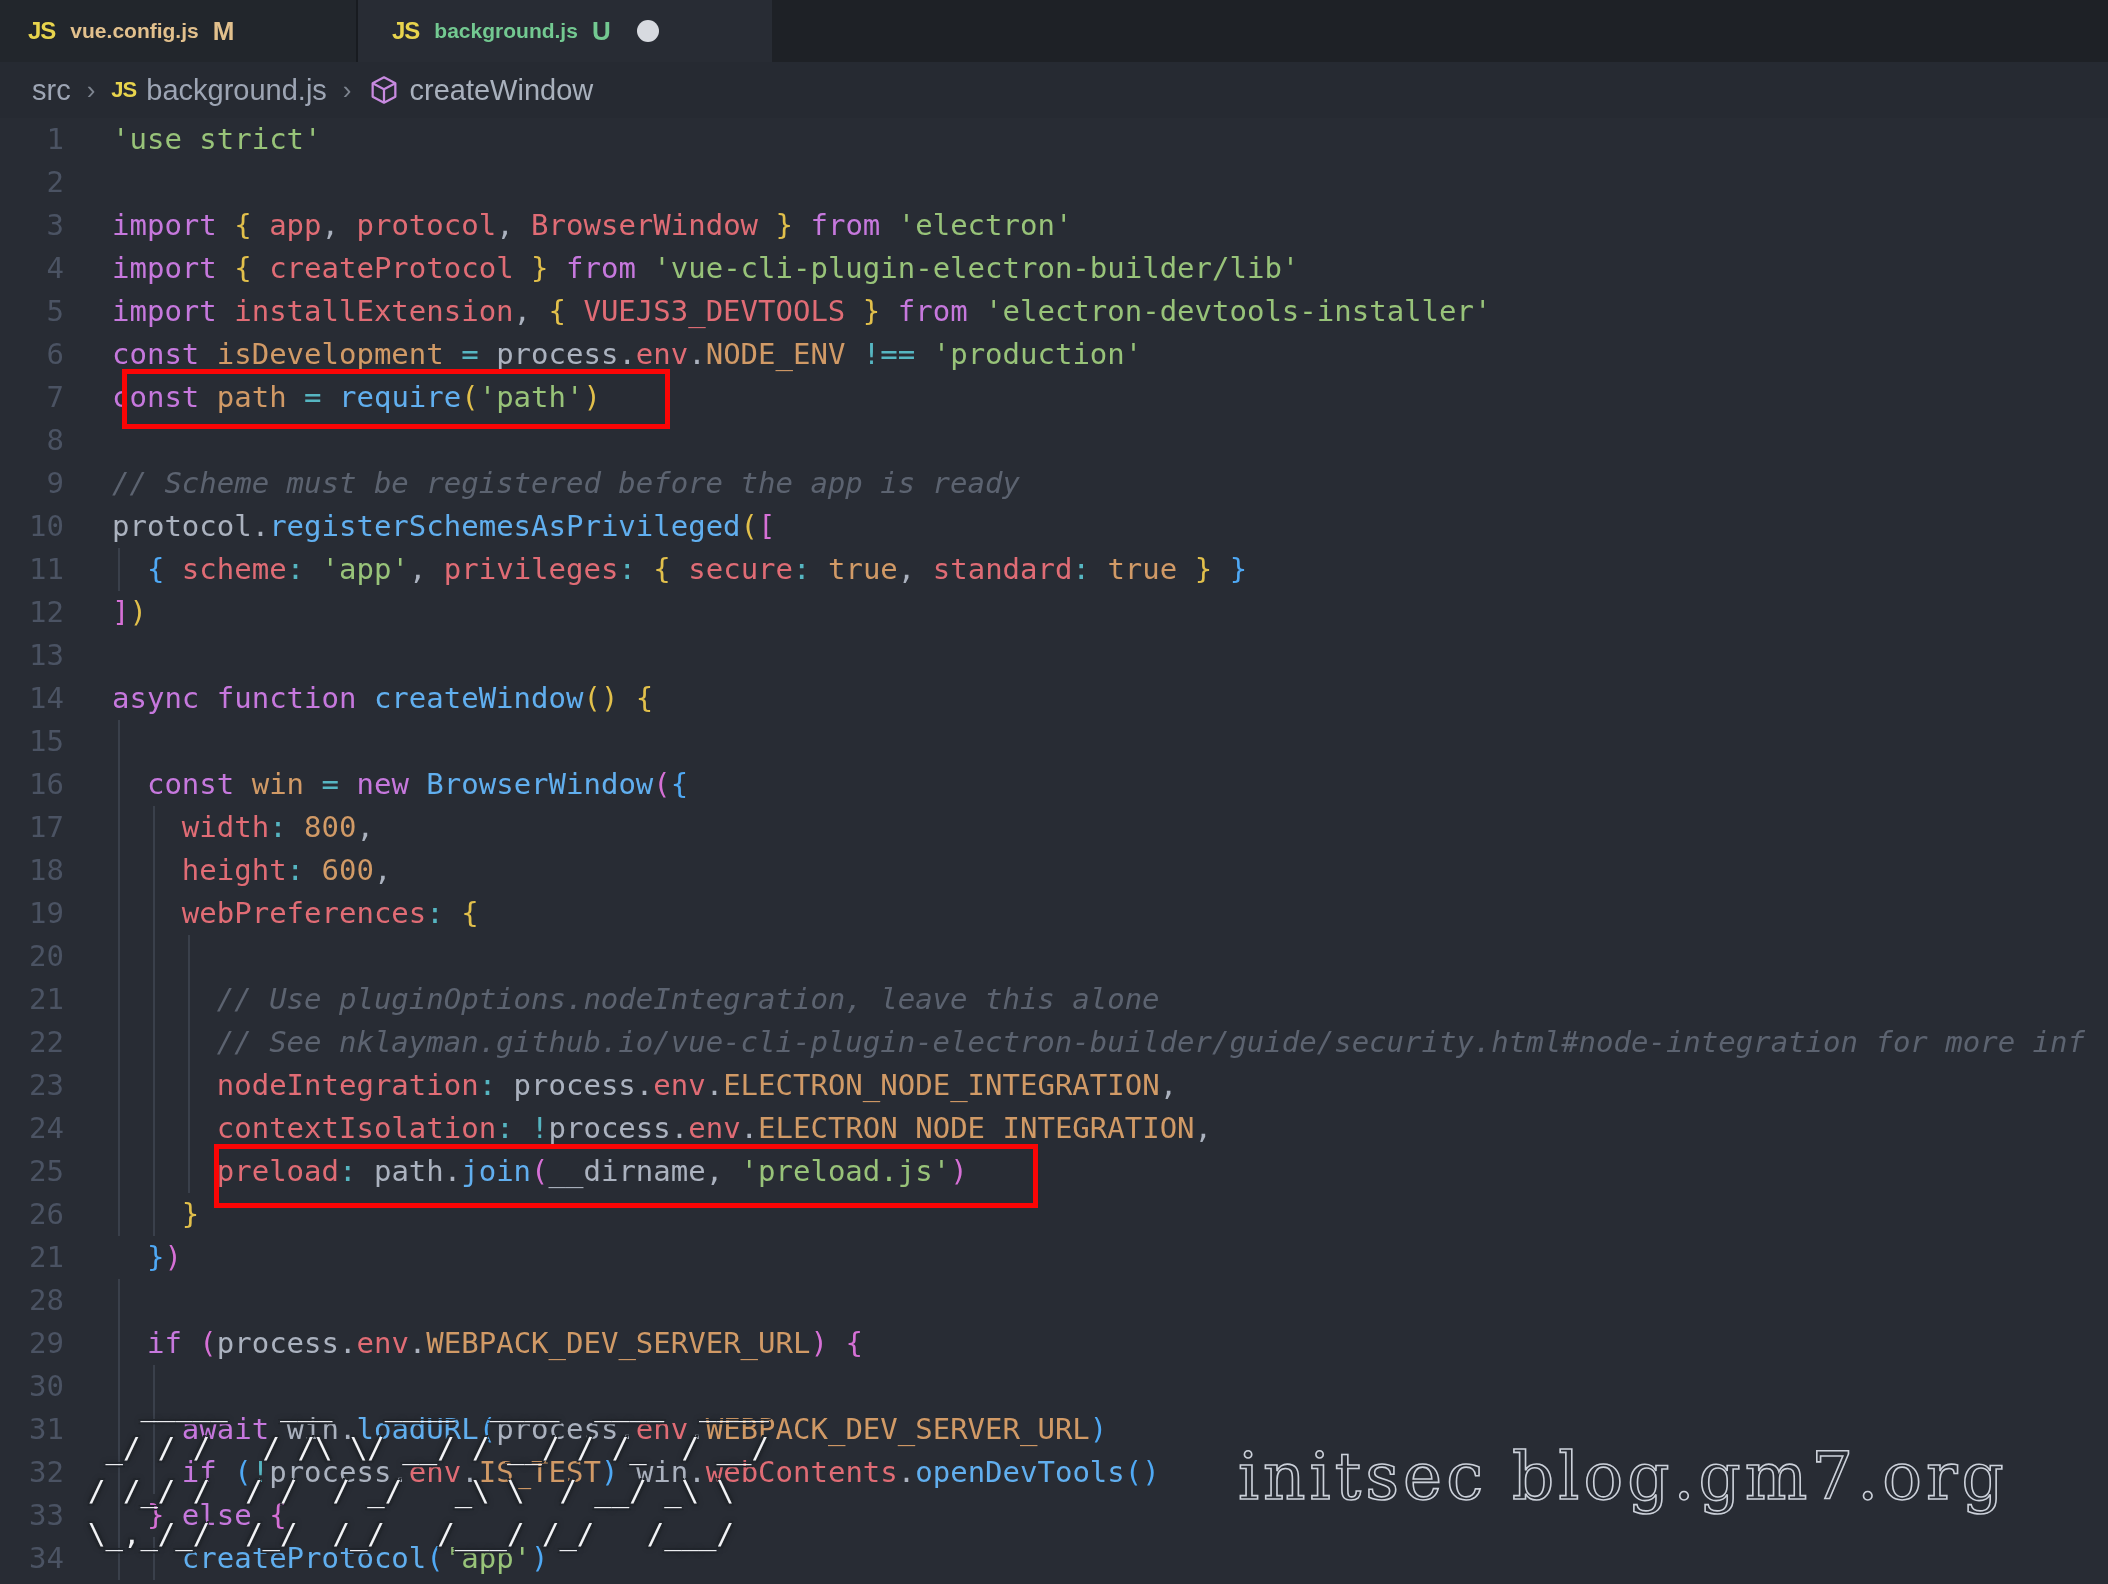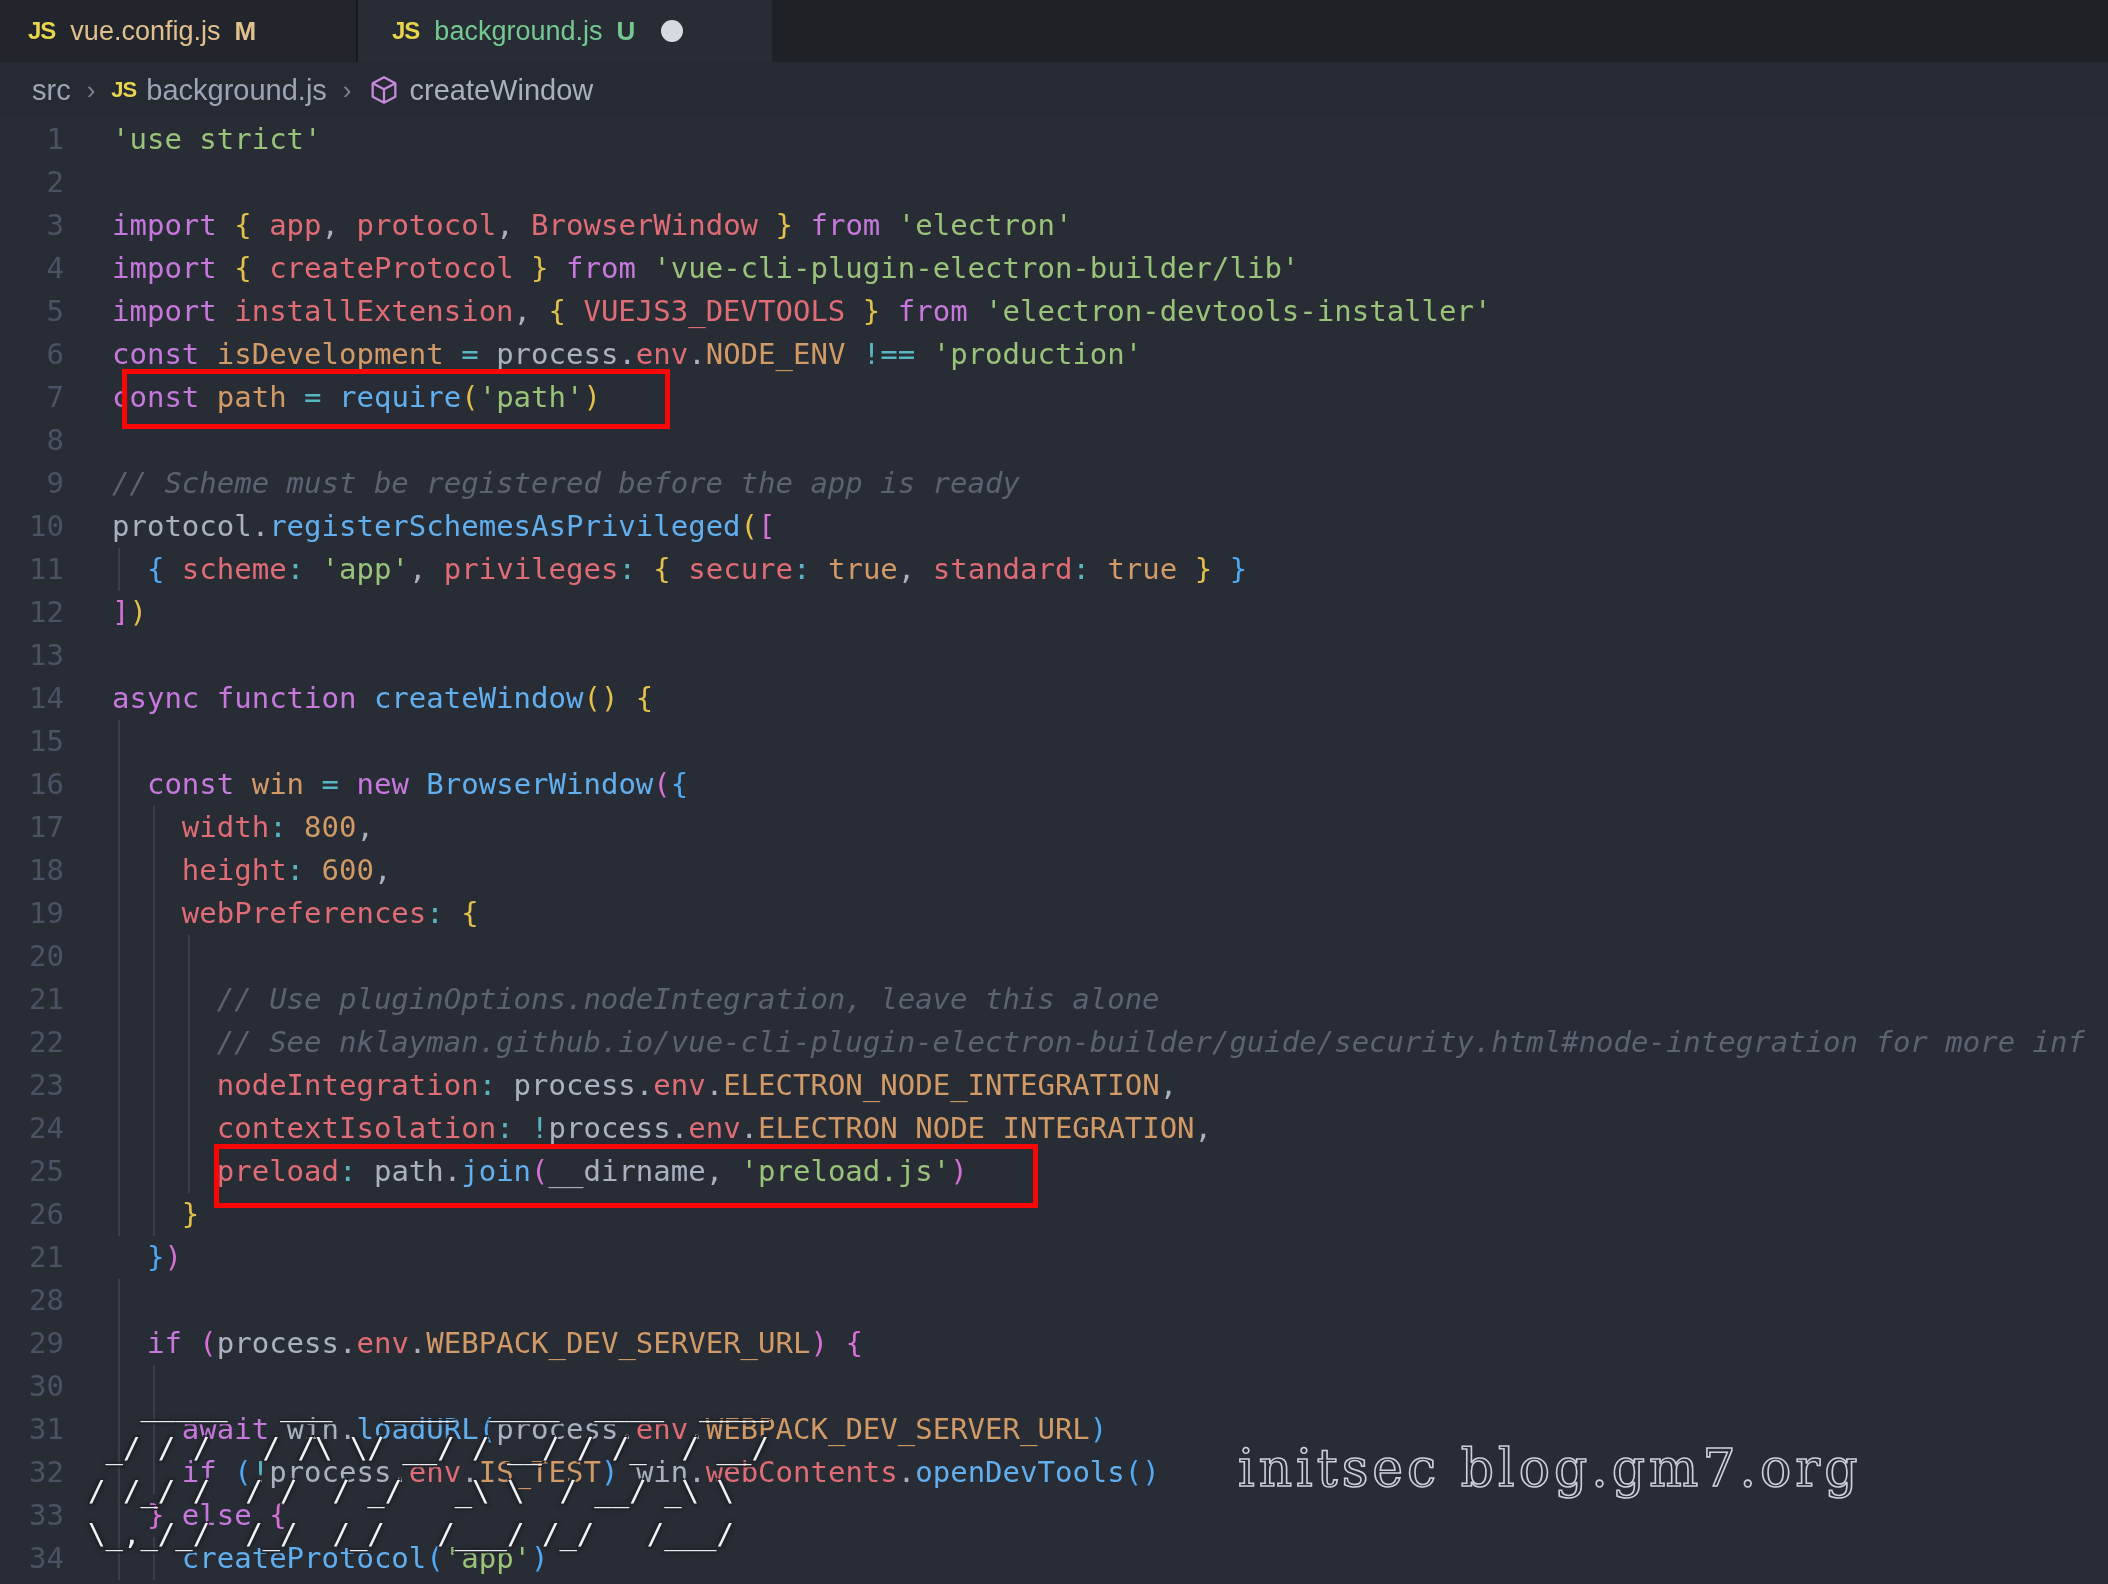--- a/index.html
+++ b/index.html
@@ -4,21 +4,21 @@
 <style>
   html,body{margin:0;padding:0;background:#1e2126;}
   #screen{position:relative;width:2108px;height:1584px;background:#282c34;overflow:hidden;
           font-family:"Liberation Sans",sans-serif;}
   
   .tabbar{position:absolute;left:0;top:0;width:100%;height:62px;background:#1e2126;display:flex;}
   .tab{display:flex;align-items:center;height:62px;box-sizing:border-box;cursor:pointer;}
   .tab-inactive{width:358px;background:#22262c;border-right:2px solid #181b20;padding-left:28px;}
   .tab-active{width:414px;background:#282c34;padding-left:34px;}
   .js-icon{font-weight:700;font-size:24px;color:#e8d44d;letter-spacing:-1px;margin-right:15px;}
-  .tab-label{font-size:27px;}
+  .tab-label{font-size:21px;font-weight:bold;}
   .lbl-modified{color:#e2c08d;}
   .lbl-untracked{color:#73c991;}
   .git-badge{font-size:26px;font-weight:600;margin-left:14px;}
   .badge-m{color:#e2c08d;}
   .badge-u{color:#73c991;}
   .dirty-dot{width:22px;height:22px;border-radius:50%;background:#d7dae0;margin-left:26px;}
   
   .breadcrumbs{position:absolute;left:0;top:62px;width:100%;height:56px;background:#262a32;
                display:flex;align-items:center;padding-left:32px;box-sizing:border-box;
                font-size:29px;color:#9da5b4;}
@@ -39,21 +39,21 @@
   .tk-o{color:#d19a66}.tk-s{color:#98c379}.tk-c{color:#56b6c2}
   .tk-m{color:#5c6370;font-style:italic}
   .tk-y{color:#e2c04b}.tk-p{color:#d670d6}.tk-u{color:#4fa9f5}
   
   .red-box{position:absolute;border:5px solid #fb0505;box-sizing:border-box;pointer-events:none;}
   .ascii-mark{position:absolute;left:88px;top:1384px;margin:0;
       font-family:"DejaVu Sans Mono","Liberation Mono",monospace;font-size:29px;line-height:43px;
       color:#f2f3f6;pointer-events:none;white-space:pre;
       text-shadow:2px 2px 0 #21252b,-2px -2px 0 #21252b,2px -2px 0 #21252b,-2px 2px 0 #21252b,0 0 6px rgba(0,0,0,.6);}
   .site-mark{position:absolute;left:1238px;top:1438px;pointer-events:none;
-      font-family:"DejaVu Serif","Liberation Serif",serif;font-size:52px;letter-spacing:4px;
+      font-family:"DejaVu Serif","Liberation Serif",serif;font-size:66px;letter-spacing:4px;
       color:transparent;-webkit-text-stroke:1.6px #ccd1da;}
 </style>
 </head>
 <body>
 
 <div id="screen">
 
   <div class="tabbar">
     <div class="tab tab-inactive">
       <span class="js-icon">JS</span>

